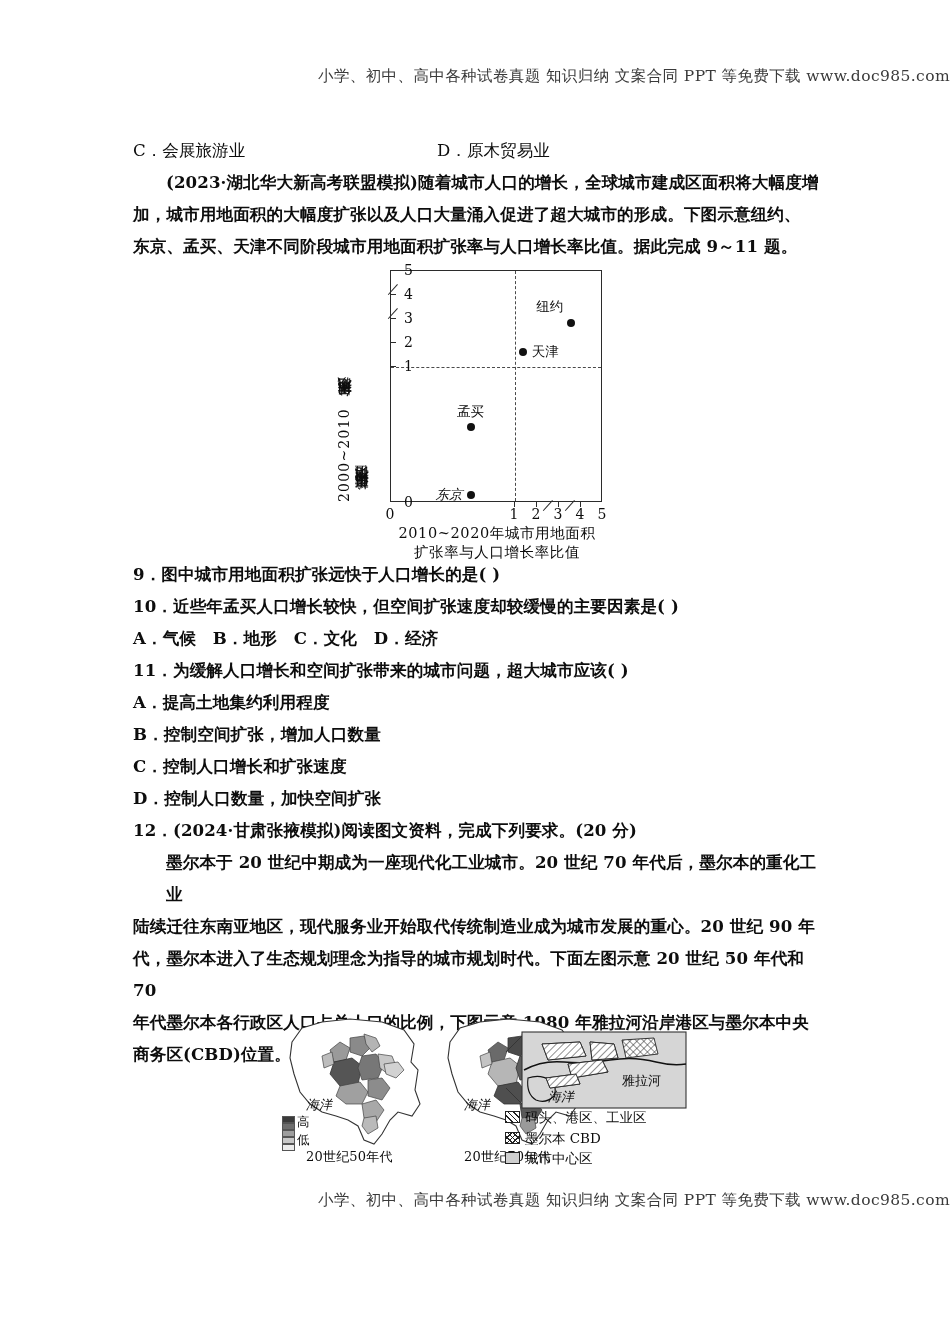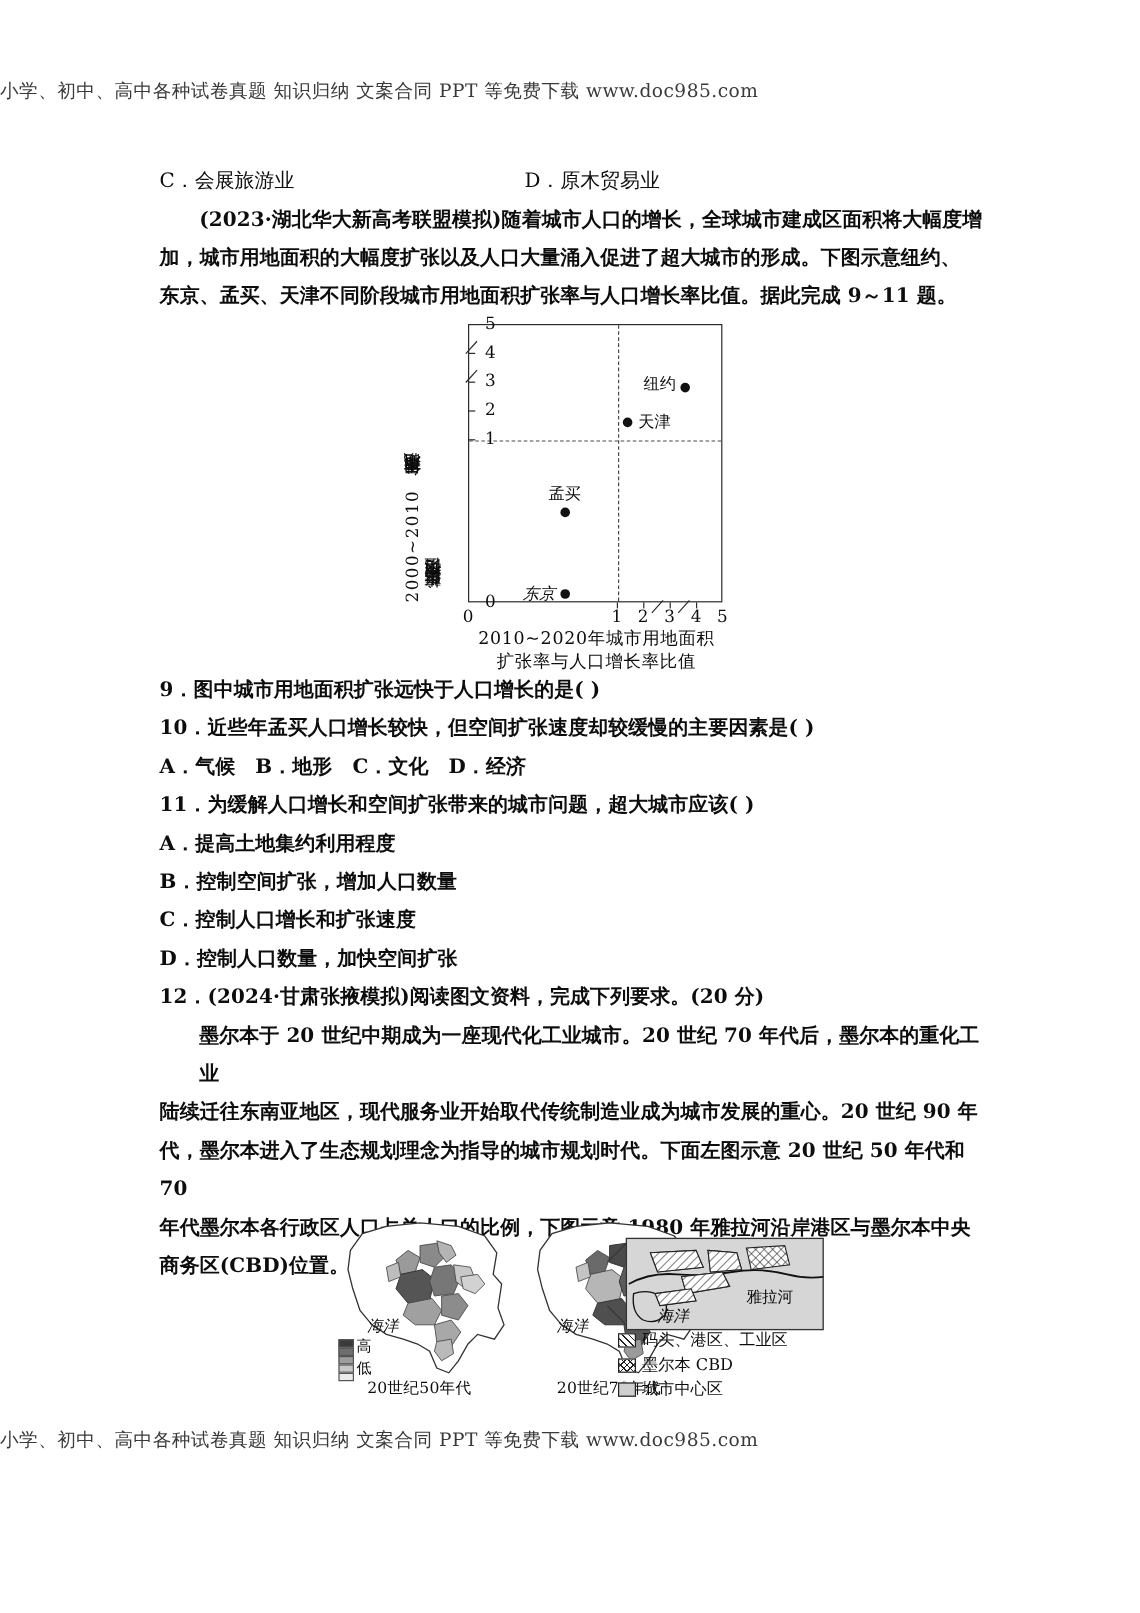--- a/index.html
+++ b/index.html
@@ -20,21 +20,21 @@
     left: 0; top: 0;
     width: 950px;
     height: 1344px;
   }
 
   
   .running {
     position: absolute;
     left: 0;
     width: 950px;
-    text-align: left;
+    text-align: right;
     font-size: 15.5px;
     color: #3a3a3a;
     letter-spacing: .4px;
     white-space: nowrap;
   }
   .running-head { top: 66px; }
   .running-foot { top: 1190px; }
 
   
   .content {
@@ -200,21 +200,21 @@
   }
   .grad-txt {
     position: absolute;
     left: 15px;
     font-size: 12.5px;
     line-height: 14px;
     white-space: nowrap;
   }
   .inset-legend {
     position: absolute;
-    left: 247px;
+    left: 237px;
     top: 99px;
     font-size: 13.5px;
     line-height: 20.5px;
   }
   .leg-row {
     display: flex;
     align-items: center;
     gap: 5px;
     white-space: nowrap;
   }
@@ -302,21 +302,21 @@
         <div class="xtick" style="left: 228.01px;">3</div>
         <div class="xtick-mark" style="left: 228.01px;"></div>
         <div class="xtick" style="left: 250.005px;">4</div>
         <div class="xtick-mark" style="left: 250.005px;"></div>
         <div class="xtick" style="left: 272px;">5</div>
         <div class="break-mark" style="left: 56px; top: 51.14px; transform: rotate(-48deg);"></div>
         <div class="break-mark" style="left: 56px; top: 27.07px; transform: rotate(-48deg);"></div>
         <div class="break-mark" style="left: 211.112px; top: 243px; transform: rotate(-48deg);"></div>
         <div class="break-mark" style="left: 233.107px; top: 243px; transform: rotate(-48deg);"></div>
         <div class="dot" style="left: 241.207px; top: 60.954px;"></div>
-        <div class="dot-label" style="left: 233.207px; top: 58px; transform: translate(-100%, -50%);">纽约</div>
+        <div class="dot-label" style="left: 233.207px; top: 45px; transform: translate(-100%, -50%);">纽约</div>
         <div class="dot" style="left: 192.818px; top: 89.838px;"></div>
         <div class="dot-label" style="left: 201.818px; top: 89.838px;">天津</div>
         <div class="dot" style="left: 140.613px; top: 165.354px;"></div>
         <div class="dot-label" style="left: 140.613px; top: 150.354px; transform: translate(-50%, -50%);">孟买</div>
         <div class="dot" style="left: 140.613px; top: 233.214px;"></div>
         <div class="dot-label" style="left: 132.613px; top: 233.214px; transform: translate(-100%, -50%); font-style: italic;">东京</div>
       </div>
 
     <div class="xlabel">
       <div>2010~2020年城市用地面积</div>

